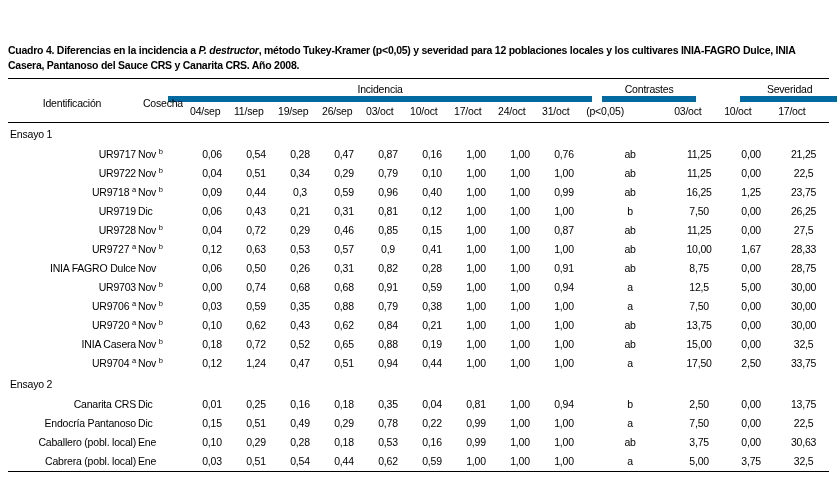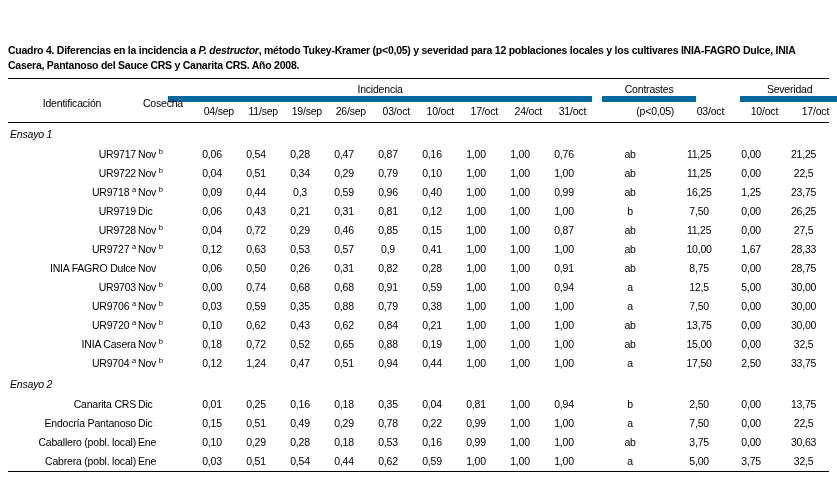--- a/index.html
+++ b/index.html
@@ -34,28 +34,28 @@
   tr.group-row th { padding-top:4px; vertical-align:bottom; }
   tr.group-row th[rowspan] { vertical-align:middle; border-bottom:1.5px solid #000; }
   .grp { border-bottom:6px solid #0369a1; padding-bottom:1px; text-align:center; }
   .grp-inc { margin:0 -6px 0 -22px; }
   .grp-con { margin:0 -22px 0 16px; }
   .grp-sev { margin:0 -10px 0 66px; }
 
   tr.date-row th {
     border-bottom:1.5px solid #000;
     padding:3px 0 5px 0;
-    text-align:right;
+    text-align:left;
   }
 
   tbody td { text-align:center; padding:3px 0 3px 0; line-height:13px; }
   tbody td.td-ident { text-align:right; padding-left:2px; }
   tbody td.td-cosecha { text-align:left; padding-left:2px; }
   tbody tr.section-row td {
-    text-align:left; font-style:italic; padding:5px 0 4px 2px;
+    text-align:left; padding:5px 0 4px 2px;
   }
   sup { font-size:7.5px; line-height:0; vertical-align:super; }
 
   .footnotes { padding:5px 8px 0 8px; font-size:9.5px; line-height:13.5px; letter-spacing:-0.15px; }
   .footnotes .fn sup { margin-right:4px; }
 </style>
 </head>
 <body>
 
 <div class="page">

